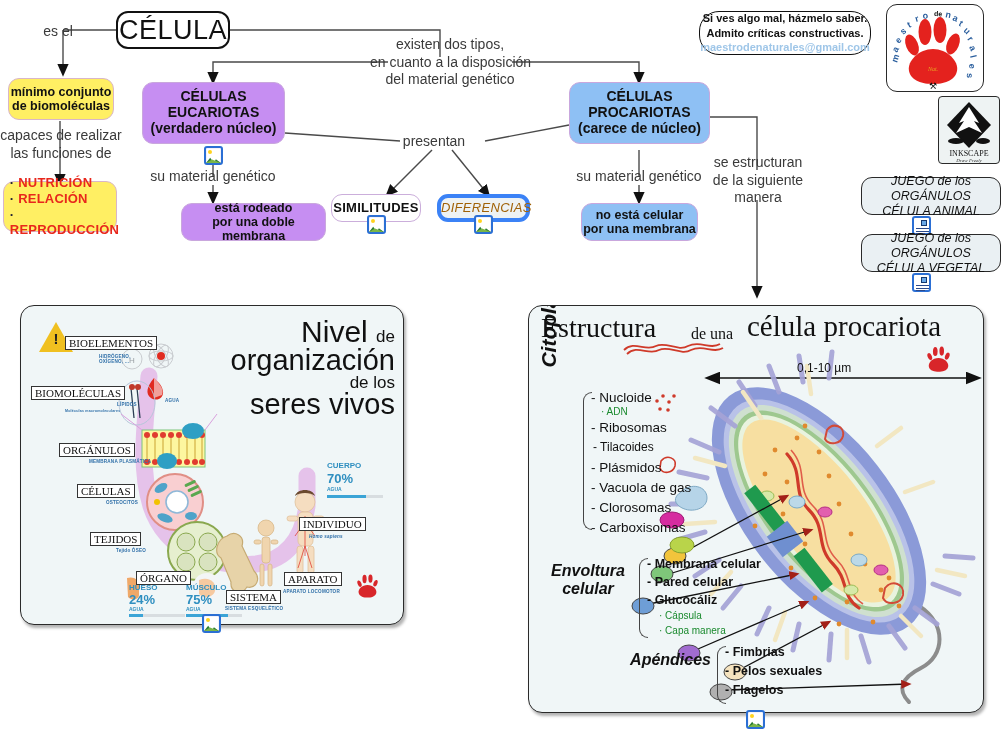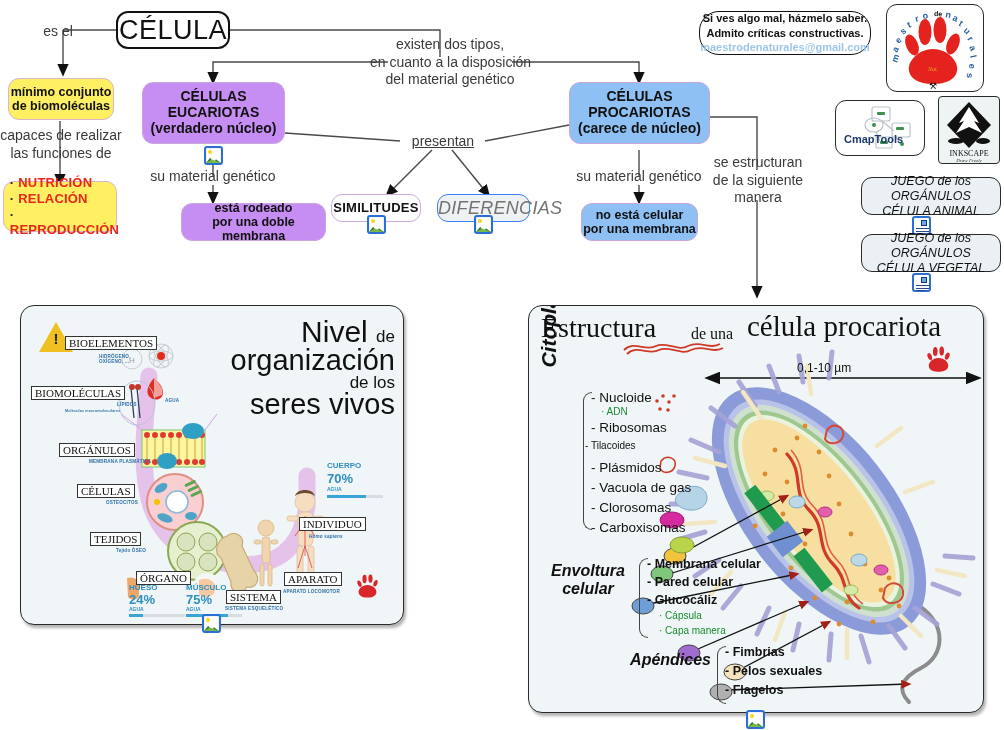--- a/index.html
+++ b/index.html
@@ -39,22 +39,22 @@
   }
   .n-yellow{
     background:#ffef63;border:1px solid #d9b6c8;border-radius:11px;
     color:#111;font-weight:bold;font-size:12.5px;
   }
   .n-white{
     background:#ffffff;border:1px solid #cbaedb;border-radius:11px;
     color:#111;font-weight:bold;font-size:13px;letter-spacing:.3px;
   }
   .n-gray{
-    background:#eef2f3;border:1px solid #3b82f6;border-radius:11px;
-    color:#737373;font-style:italic;font-size:18px;letter-spacing:.3px;
+    background:#eef2f3;border:4px solid #3b82f6;border-radius:11px;
+    color:#a16207;font-style:italic;font-size:13px;letter-spacing:.3px;
   }
   .n-note{
     background:#ffffff;border:1px solid #111;border-radius:20px;
     color:#111;font-size:11px;font-weight:bold;line-height:1.35;
   }
   .n-juego{
     background:#eaf0f3;border:1px solid #2a2a2a;border-radius:11px;
     color:#111;font-style:italic;font-size:12.5px;line-height:1.2;
   }
   .n-logobox{
@@ -236,21 +236,21 @@
 (carece de núcleo)</span>
   </div>
 
   <div class="lbl" style="left:573px;top:168px;width:132px;">su material genético</div>
 
   <div class="node n-blue-sm" style="left:581px;top:203px;width:117px;height:38px;">
     <span class="txt" style="white-space:pre-line;">no está celular
 por una membrana</span>
   </div>
 
-  <div class="lbl" style="left:403px;top:133px;width:80px;text-decoration:underline;">presentan</div>
+  <div class="lbl" style="left:394px;top:133px;width:80px;">presentan</div>
 
   <div class="lbl" style="left:694px;top:154px;width:128px;white-space:pre-line;">se estructuran
 de la siguiente manera</div>
 
   <div class="node n-white" style="left:331px;top:194px;width:90px;height:28px;">
     <span class="txt">SIMILITUDES</span>
   </div>
   <div class="resicon" style="left:367px;top:215px;">
     <div class="sky"></div>
       <div class="sun"></div>
@@ -300,39 +300,20 @@
         <text transform="translate(76,26) rotate(44)">u</text>
         <text transform="translate(80,34) rotate(55)">r</text>
         <text transform="translate(82,42) rotate(66)">a</text>
         <text transform="translate(83,51) rotate(76)">l</text>
         <text transform="translate(82,59) rotate(84)">e</text>
         <text transform="translate(80,68) rotate(92)">s</text>
       </g>
     </svg>
   </div>
 
-  <div class="n-logobox" style="position:absolute;left:835px;top:100px;width:88px;height:54px;">
-    <svg viewBox="0 0 88 54" width="88" height="54">
-      <g fill="none" stroke="#b9c3c9" stroke-width="1.2">
-        <rect x="36" y="6" width="18" height="14" rx="2"></rect>
-        <rect x="56" y="22" width="18" height="14" rx="2"></rect>
-        <ellipse cx="38" cy="24" rx="9" ry="7"></ellipse>
-        <path d="M46,20 L58,30 M40,31 L44,40 M60,36 L64,43"></path>
-        <rect x="40" y="36" width="16" height="11" rx="2"></rect>
-      </g>
-      <g fill="#3f8f4f">
-        <rect x="41" y="11" width="8" height="3" rx="1"></rect>
-        <rect x="60" y="26" width="8" height="3" rx="1"></rect>
-        <rect x="44" y="40" width="8" height="3" rx="1"></rect>
-        <circle cx="66" cy="43" r="2"></circle>
-        <circle cx="38" cy="24" r="2"></circle>
-      </g>
-      <text x="8" y="42" font-size="11" font-weight="bold" fill="#1b3a6b" font-family="Liberation Sans, sans-serif">CmapTools</text>
-    </svg>
-  </div>
 
   <div class="n-logobox-sq" style="position:absolute;left:938px;top:96px;width:60px;height:66px;">
     <svg viewBox="0 0 60 66" width="60" height="66">
       <path d="M30,5 L52,28 L30,51 L8,28 Z" fill="#111"></path>
       <path d="M30,10 L20,26 L25,24 L17,36 L30,30 L43,36 L35,24 L40,26 Z" fill="#ffffff"></path>
       <ellipse cx="17" cy="44" rx="8" ry="3" fill="#111"></ellipse>
       <ellipse cx="44" cy="44" rx="7" ry="3" fill="#111"></ellipse>
       <text x="30" y="59" font-size="8" fill="#111" text-anchor="middle" font-family="Liberation Serif, serif">INKSCAPE</text>
       <text x="30" y="65" font-size="5" fill="#333" text-anchor="middle" font-family="Liberation Serif, serif" font-style="italic">Draw Freely</text>
     </svg>
@@ -706,21 +687,21 @@
 
     <div class="scale-lbl" style="left:268px;top:55px;">0,1-10 µm</div>
 
     <div class="grp" style="left:8px;top:80px;transform:rotate(-90deg);transform-origin:left top;
                 width:150px;text-align:center;font-size:21px;">Citoplasma</div>
     <div class="brace" style="left:54px;top:86px;height:136px;"></div>
 
     <div class="itm" style="left:62px;top:84px;font-size:13.5px;">- Nucloide</div>
     <div class="itm-sub" style="left:72px;top:100px;">· ADN</div>
     <div class="itm" style="left:62px;top:114px;font-size:13.5px;">- Ribosomas</div>
-    <div class="itm" style="left:56px;top:134px;font-size:10px;">- Tilacoides</div>
+    <div class="itm" style="left:64px;top:134px;font-size:12px;">- Tilacoides</div>
     <div class="itm" style="left:62px;top:154px;font-size:13.5px;">- Plásmidos</div>
     <div class="itm" style="left:62px;top:174px;font-size:13.5px;">- Vacuola de gas</div>
     <div class="itm" style="left:62px;top:194px;font-size:13.5px;">- Clorosomas</div>
     <div class="itm" style="left:62px;top:214px;font-size:13.5px;">- Carboxisomas</div>
 
     <div class="grp" style="left:4px;top:256px;width:110px;text-align:center;white-space:pre-line;line-height:1.12;">Envoltura
 celular</div>
     <div class="brace" style="left:110px;top:252px;height:78px;"></div>
 
     <div class="itm" style="left:118px;top:251px;font-weight:bold;">- Membrana celular</div>

